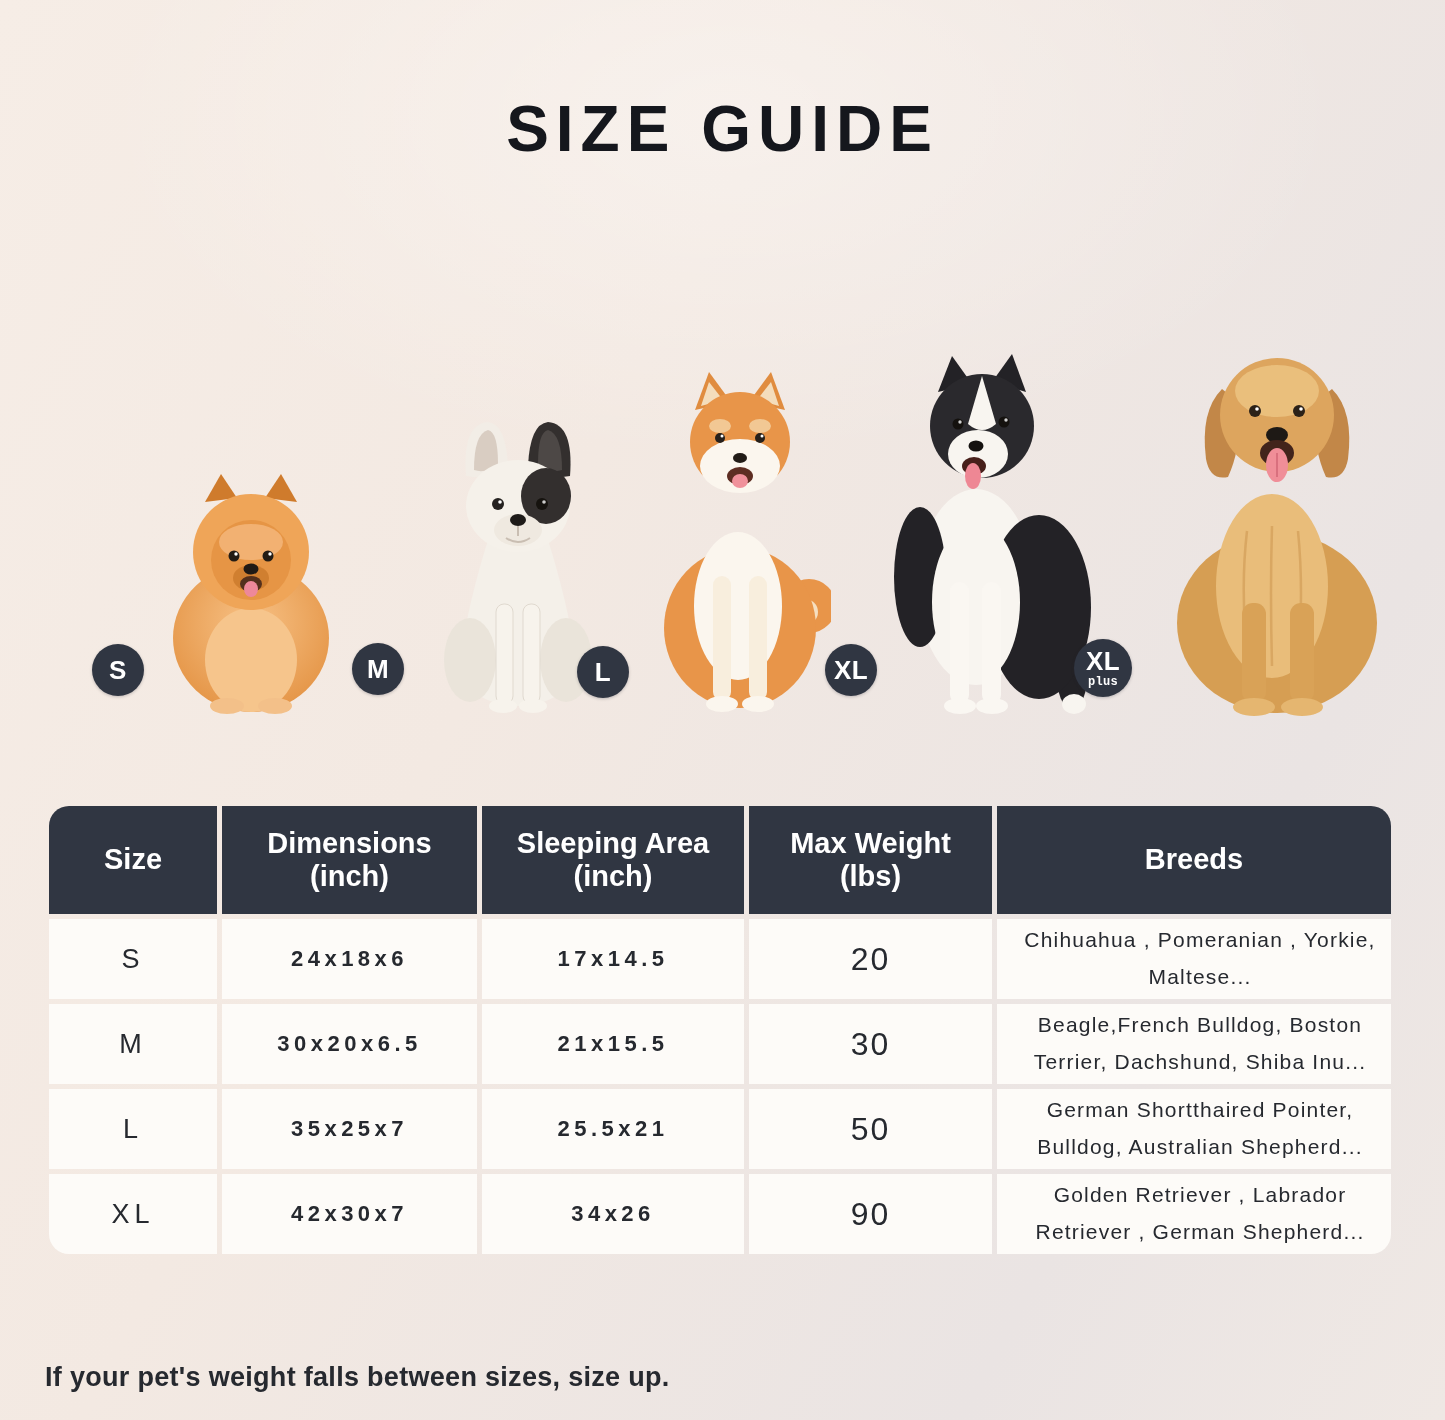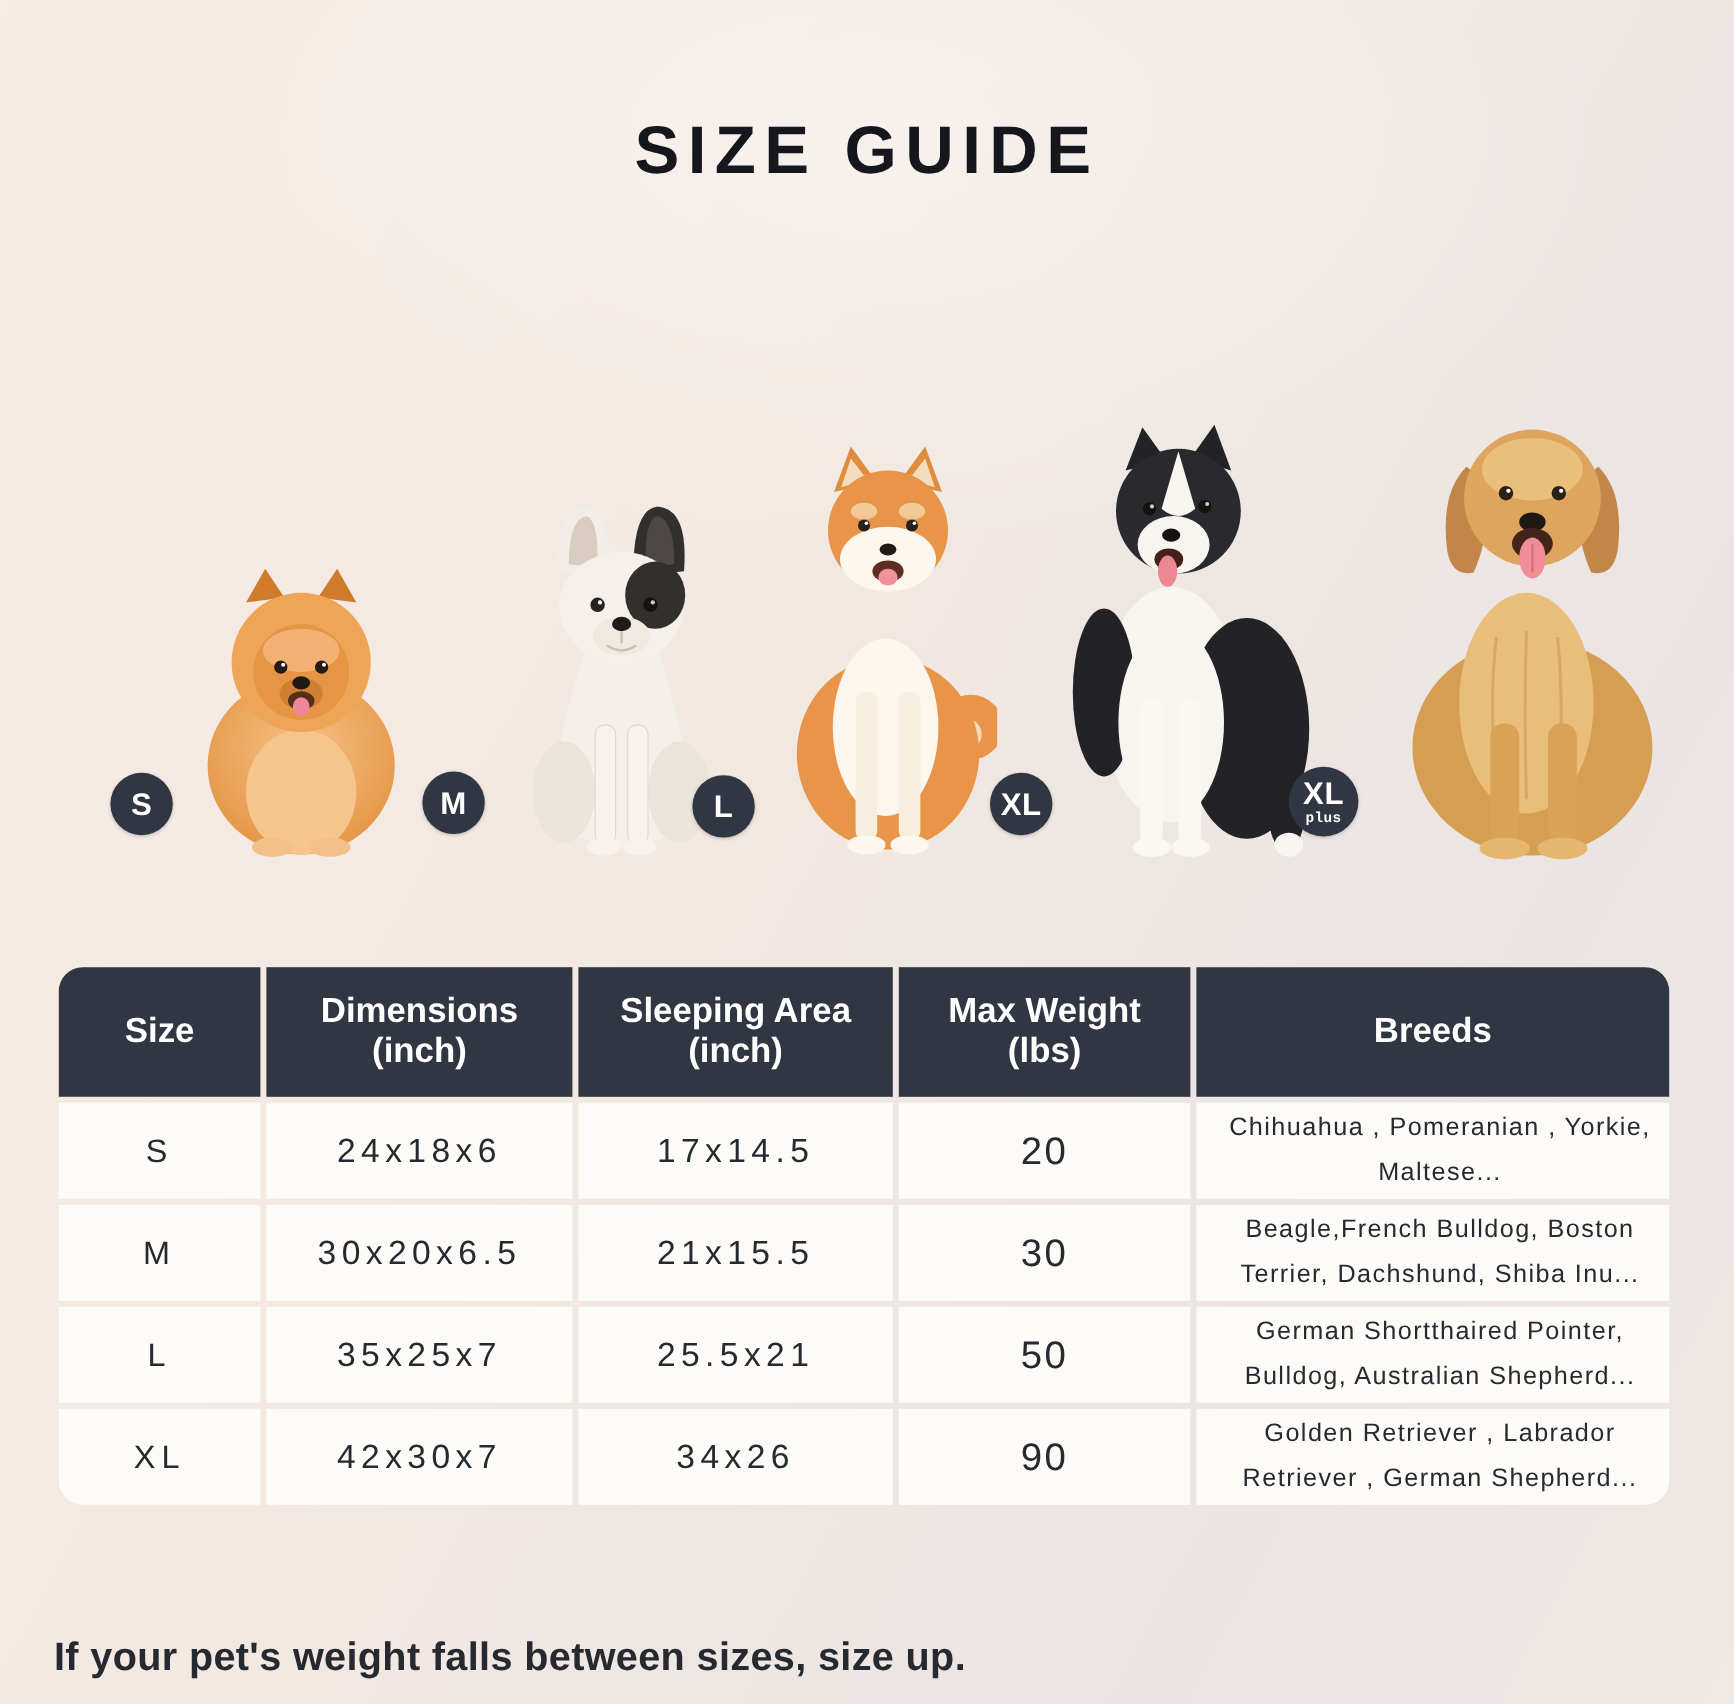--- a/index.html
+++ b/index.html
@@ -5,21 +5,21 @@
   html,body { margin:0; padding:0; }
   .page {
     position:relative; width:1445px; height:1420px; overflow:hidden;
     background:
       radial-gradient(ellipse 900px 500px at 50% 8%, rgba(255,255,255,0.35), rgba(255,255,255,0) 70%),
       linear-gradient(118deg,#f6ede6 0%, #f3e9e2 38%, #eae4e3 78%, #efe8e4 100%);
     font-family:"Liberation Sans", sans-serif;
   }
   .page-title {
     position:absolute; top:92px; left:0; width:100%; margin:0;
-    text-align:center; font-size:56px; font-weight:700; letter-spacing:7px;
+    text-align:center; font-size:64px; font-weight:700; letter-spacing:7px;
     color:#15171d;
   }
   .dog { position:absolute; }
   .dog svg { display:block; width:100%; height:100%; }
   .dog-pom    { left:126px; top:452px; width:170px; height:248px; }
   .dog-french { left:392px; top:398px; width:172px; height:302px; }
   .dog-shiba  { left:609px; top:350px; width:182px; height:350px; }
   .dog-collie { left:836px; top:336px; width:216px; height:365px; }
   .dog-golden { left:1112px; top:315px; width:250px; height:386px; }
 
@@ -48,30 +48,30 @@
   }
   .size-table th:first-child { border-top-left-radius:20px; }
   .size-table th:last-child  { border-top-right-radius:20px; }
   .size-table td {
     background:#fdfbf8; height:80px; text-align:center; vertical-align:middle;
     color:#26292f; padding:0;
   }
   .size-table tr:last-child td:first-child { border-bottom-left-radius:20px; }
   .size-table tr:last-child td:last-child  { border-bottom-right-radius:20px; }
   .c-size   { font-size:27px; letter-spacing:5px; }
-  .c-num    { font-size:28px; letter-spacing:4.5px; }
+  .c-num    { font-size:22px; letter-spacing:4.5px;font-weight:bold; }
   .c-weight { font-size:32px; letter-spacing:2px; }
   .c-breeds {
     text-align:center; font-size:21px; letter-spacing:1.2px;
     line-height:1.75; color:#34383e; padding:0 12px 0 24px !important;
   }
   .hdr-line2:empty { display:none; }
   .note {
     position:absolute; left:45px; top:1362px; margin:0;
-    font-size:33px; font-weight:700; color:#26292f; letter-spacing:0.3px;
+    font-size:27px; font-weight:700; color:#26292f; letter-spacing:0.3px;
   }
 </style>
 </head>
 <body>
 
 <div class="page">
 
   <h1 class="page-title">SIZE GUIDE</h1>
 
   <figure class="dog dog-pom">

